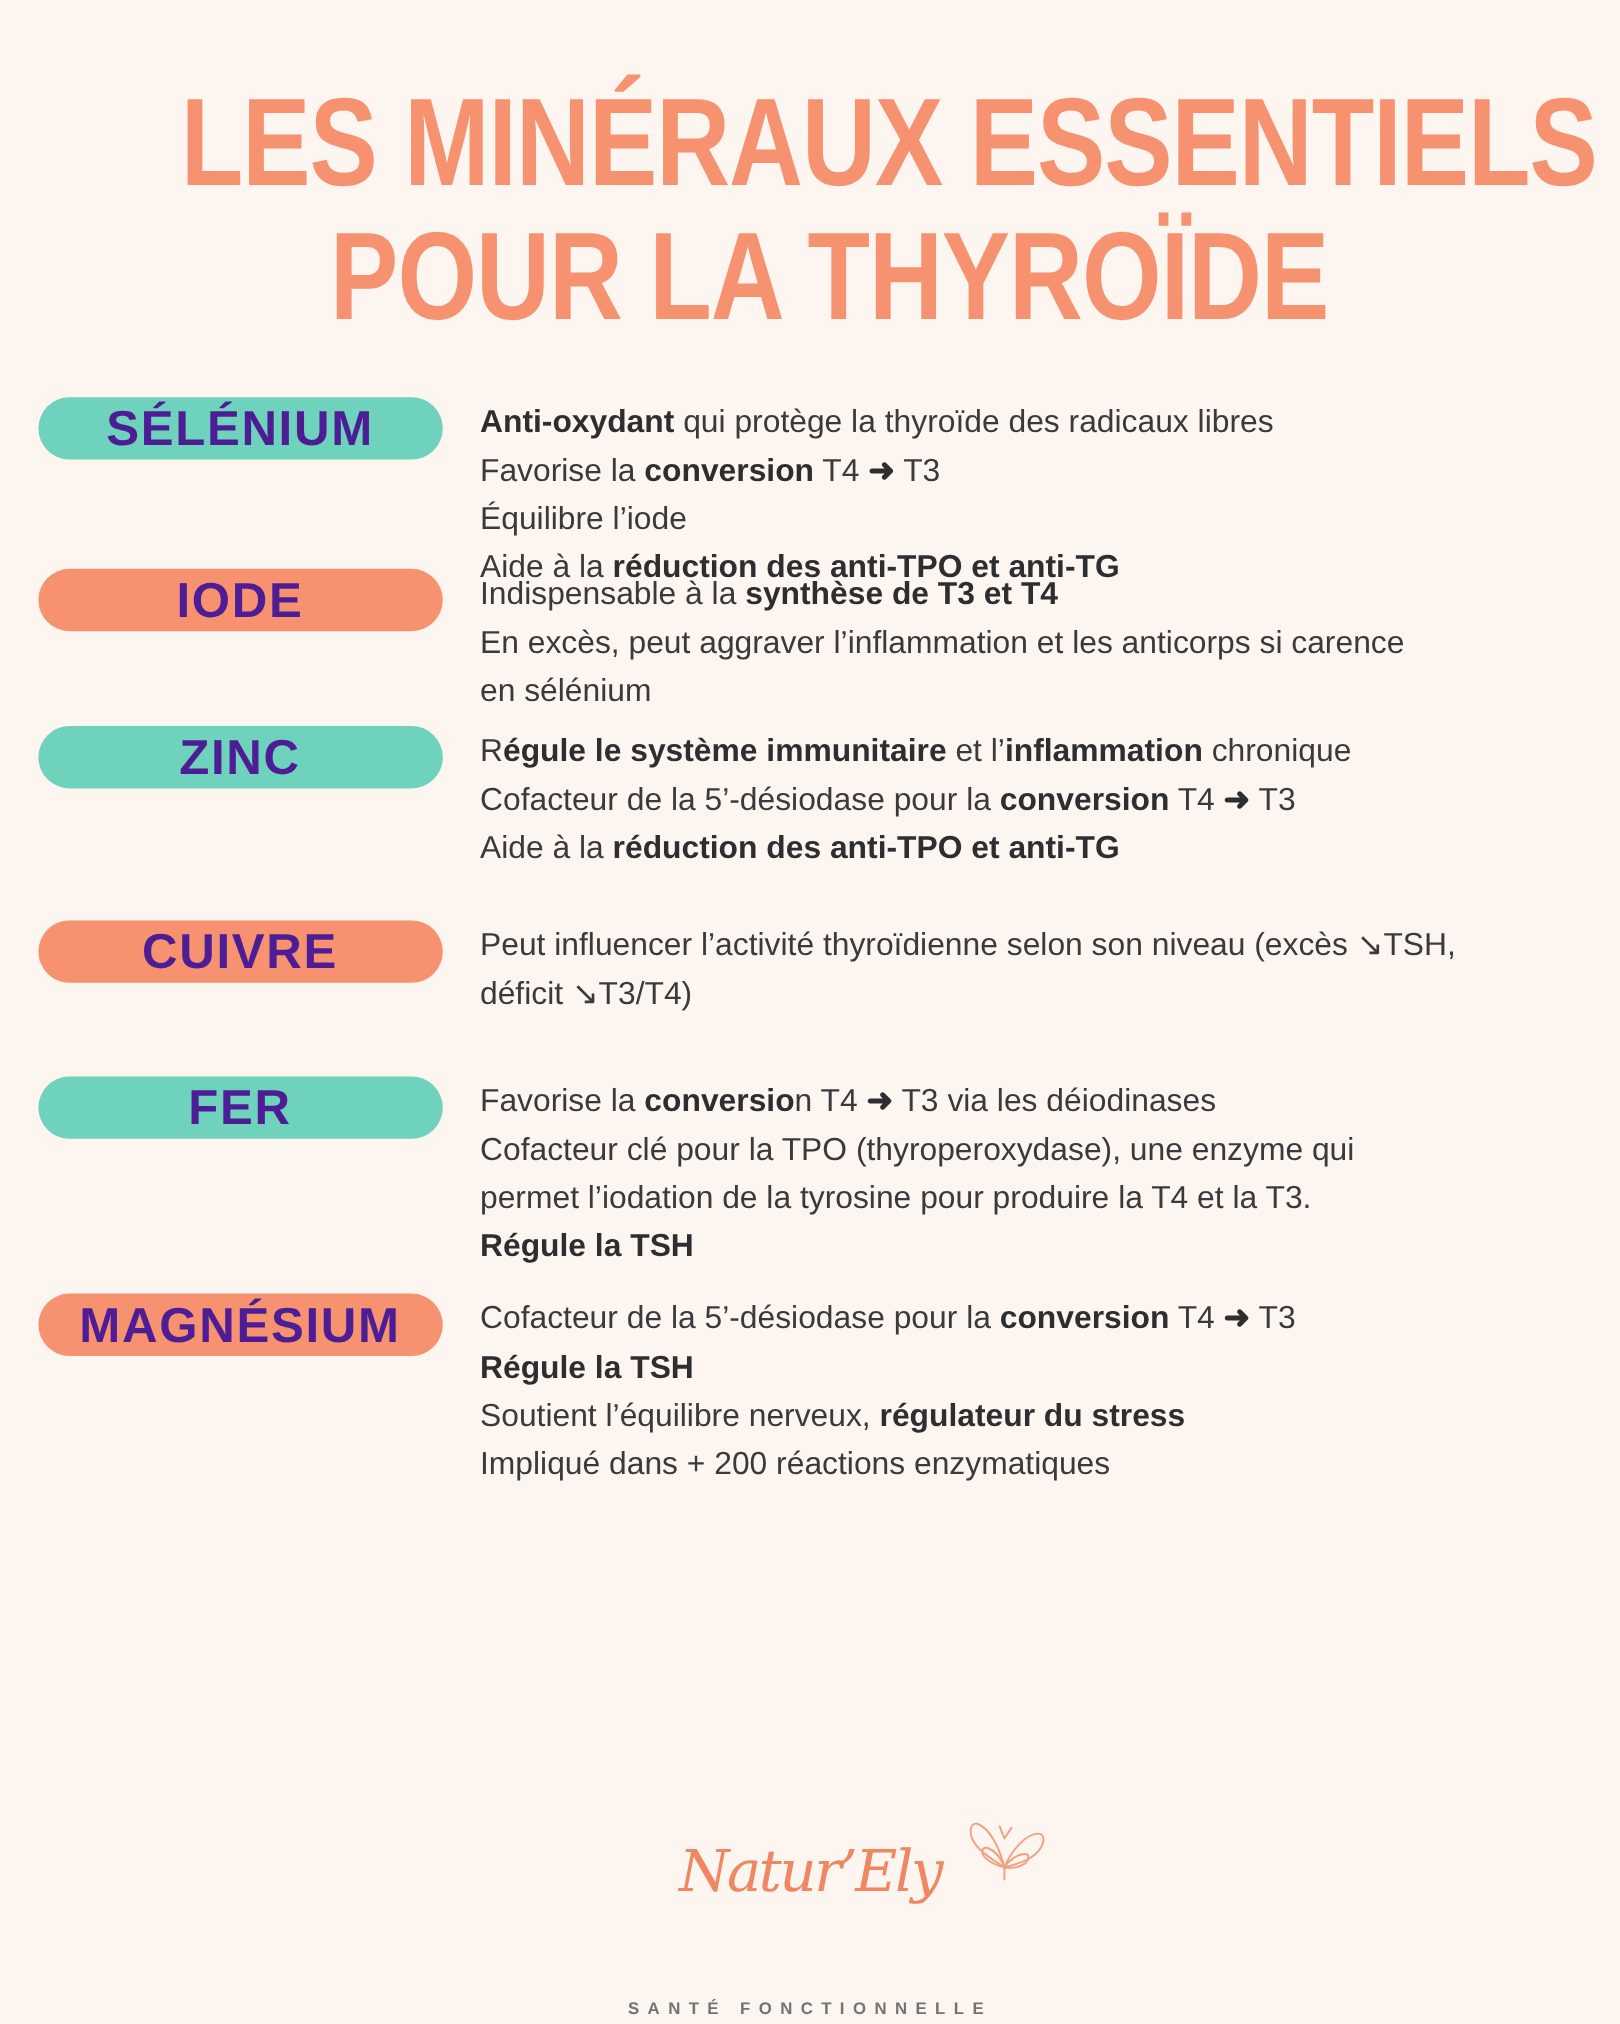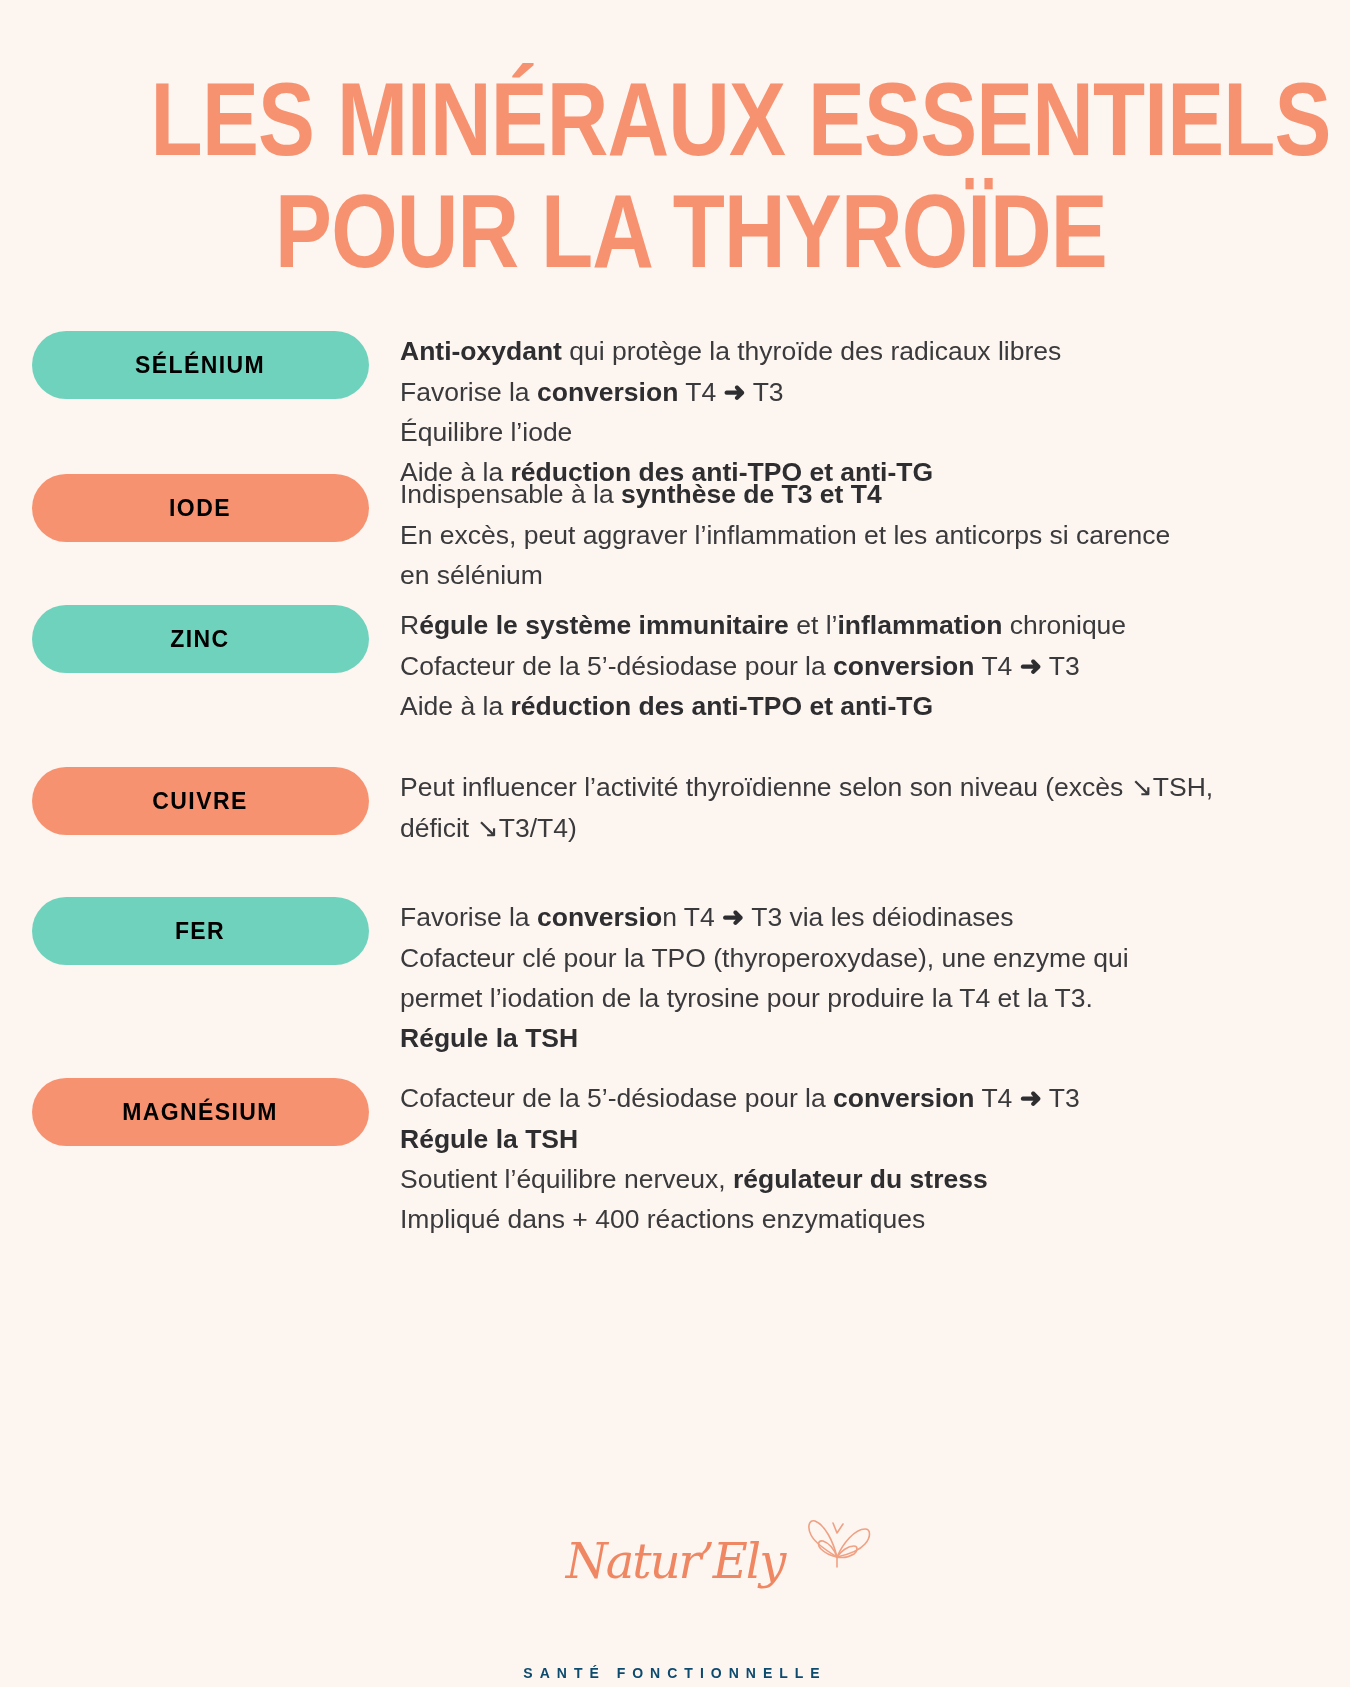--- a/index.html
+++ b/index.html
@@ -48,29 +48,29 @@
   }
   .pill-col {
     width: 400px;
     flex: 0 0 400px;
     display: flex;
     align-items: center;
     justify-content: center;
   }
   .pill {
     width: 337px;
-    height: 68px;
+    height: 52px;
     border-radius: 40px;
     display: flex;
     align-items: center;
     justify-content: center;
-    color: #000000;
+    color: #4c1d95;
     font-family: "Liberation Sans Narrow", "Liberation Sans", sans-serif;
     font-weight: bold;
-    font-size: 23px;
+    font-size: 41px;
     letter-spacing: 1.4px;
     text-transform: uppercase;
   }
   .pill.teal  { background: #6FD2BC; }
   .pill.coral { background: #F79270; }
 
   .text-col {
     flex: 1 1 auto;
     padding-right: 56px;
   }
@@ -120,21 +120,21 @@
   }
   .logo-butterfly {
     position: absolute;
     right: 12px;
     top: -18px;
     width: 70px;
     height: 70px;
   }
   .logo-tag {
     margin-top: 2px;
-    color: #0c4a6e;
+    color: #737373;
     font-family: "Liberation Sans", sans-serif;
     font-size: 14px;
     font-weight: bold;
     letter-spacing: 7px;
     text-transform: uppercase;
   }
 </style>
 </head>
 <body>
 
@@ -196,21 +196,21 @@
       </div>
     </div>
     <div class="row row-mag">
       <div class="pill-col">
         <div class="pill coral">MAGNÉSIUM</div>
       </div>
       <div class="text-col">
         <div class="line"><span>Cofacteur de la 5’-désiodase pour la </span><b>conversion</b><span> T4 </span><b>➜</b><span> T3</span></div>
         <div class="line"><b>Régule la TSH</b></div>
         <div class="line"><span>Soutient l’équilibre nerveux, </span><b>régulateur du stress</b></div>
-        <div class="line"><span>Impliqué dans + 400 réactions enzymatiques</span></div>
+        <div class="line"><span>Impliqué dans + 200 réactions enzymatiques</span></div>
       </div>
     </div>
   </div>
 
 <div class="logo-wrap">
   <div class="logo-mark">
     <svg class="logo-butterfly" viewBox="0 0 70 70">
       <g fill="none" stroke="#F0A183" stroke-width="1.6" stroke-linecap="round">
         <path d="M34 46 C30 30 22 14 12 10 C6 8 4 16 8 24 C12 32 24 40 34 46 Z"></path>
         <path d="M34 46 C40 32 52 18 62 18 C68 18 68 26 62 33 C56 40 43 44 34 46 Z"></path>

